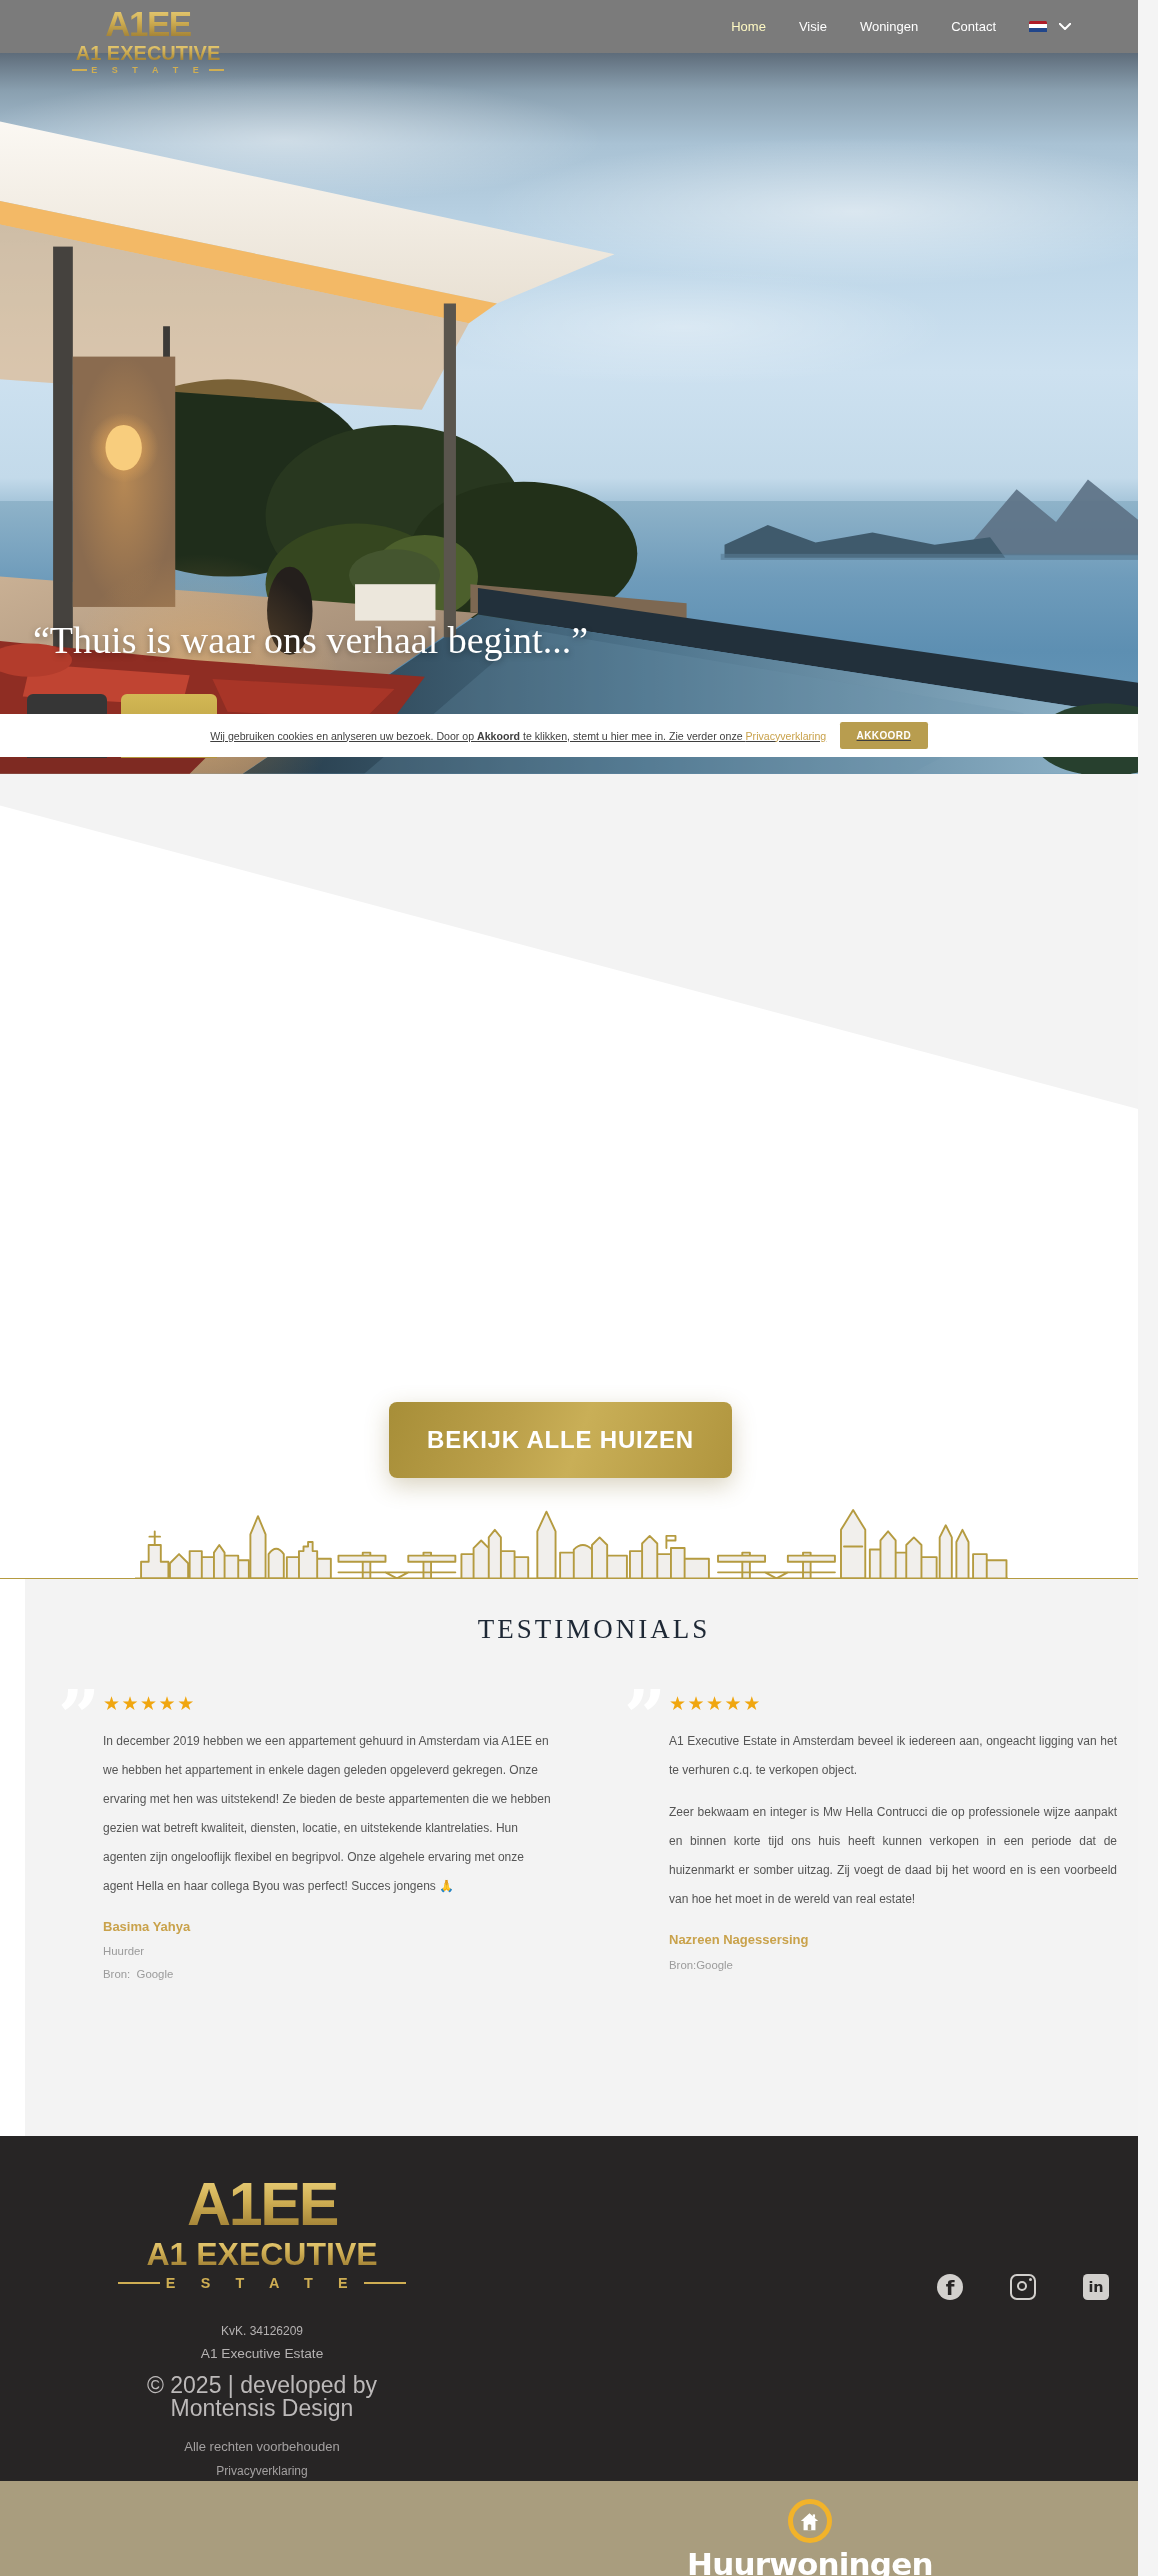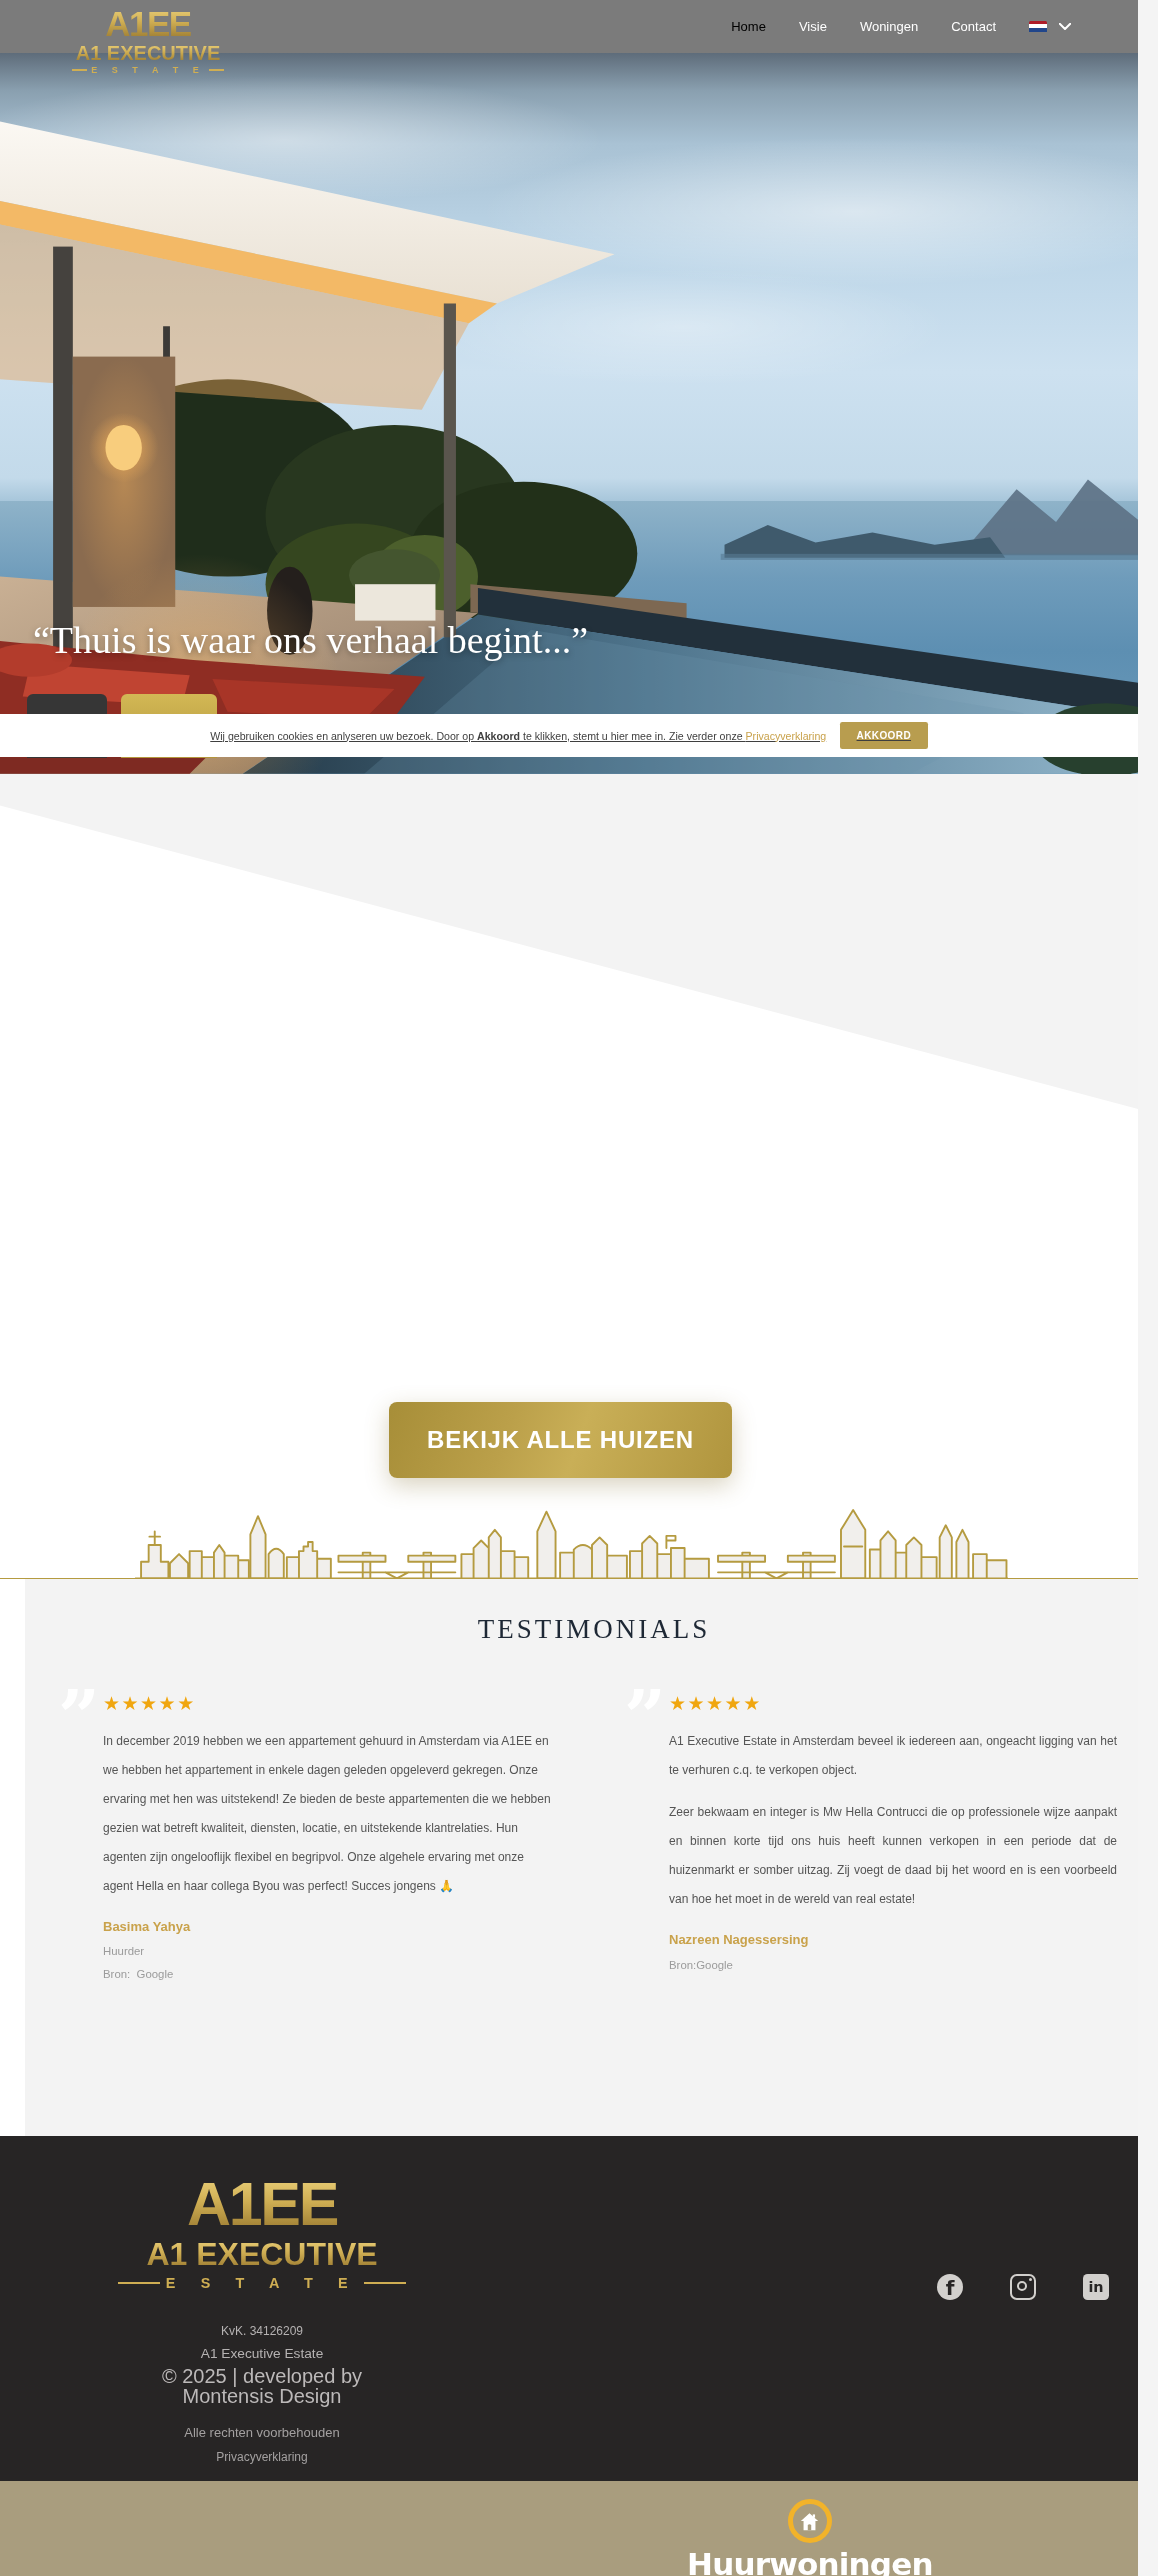--- a/index.html
+++ b/index.html
@@ -16,21 +16,21 @@
   .logo { position:absolute; left:72px; top:6px; width:152px; text-align:center; line-height:1; }
   .gold-text { background:linear-gradient(180deg,#ecd27c 0%,#cfae53 45%,#96762e 100%);
                -webkit-background-clip:text; background-clip:text; color:transparent; }
   .logo .acronym { font-size:35px; font-weight:800; letter-spacing:-1.5px; }
   .logo .name   { font-size:20px; font-weight:800; letter-spacing:0; margin-top:1.5px; }
   .logo .tagline{ display:flex; align-items:center; gap:4.6px; margin-top:3px; }
   .logo .tagline span { font-size:9px; font-weight:700; letter-spacing:6px; color:#cfae53; white-space:nowrap; }
   .logo .tagline i { flex:1; height:1.5px; background:#cfae53; }
   .nav { position:absolute; right:67px; top:0; height:53px; display:flex; align-items:center; gap:33px; }
   .nav a { text-decoration:none; color:#fff; font-size:13px; }
-  .nav a.active { color:#000000; }
+  .nav a.active { color:#fef9c3; }
   .lang { display:flex; align-items:center; gap:12px; cursor:pointer; }
   .flag { width:18px; height:12px; border-radius:1.5px; overflow:hidden; display:block; }
   .flag i { display:block; height:33.33%; }
   .flag .r { background:#ae1c28; } .flag .w { background:#fff; } .flag .b { background:#21468b; }
 
   
   .hero { position:relative; width:1138px; height:721px; overflow:hidden;
           background:linear-gradient(180deg,#5e6c7a 0px,#8aa0b0 38px,#a9c2d4 91px,#bdd6e8 197px,#cde1f0 319px,#c3daea 425px,#9fc0d6 455px); }
   .hero .clouds { position:absolute; inset:0;
      background:
@@ -85,21 +85,21 @@
   .footer { position:relative; width:1138px; height:345px; background:#272525; color:#b5b2b2; }
   .f-left { position:absolute; left:118px; top:38px; width:288px; text-align:center; line-height:1; }
   .f-left .acronym { font-size:61px; font-weight:800; letter-spacing:-2.3px; }
   .f-left .name { font-size:32px; font-weight:800; margin-top:3px; }
   .f-left .tagline { display:flex; align-items:center; gap:6px; margin-top:6px; }
   .f-left .tagline span { font-size:14.4px; font-weight:700; letter-spacing:10.6px; color:#cfae53; white-space:nowrap; }
   .f-left .tagline i { flex:1; height:1.5px; background:#cfae53; }
   .f-texts { margin-top:35px; }
   .f-kvk { font-size:12px; }
   .f-company { font-size:13.7px; margin-top:10px; }
-  .f-copy { font-size:20px; margin-top:5px; color:#bcb9b9; }
+  .f-copy { font-size:23px; margin-top:13px; color:#bcb9b9; }
   .f-rights { font-size:13px; margin-top:20px; color:#a3a0a0; }
   .f-privacy { display:inline-block; font-size:12px; margin-top:12px; color:#a3a0a0; text-decoration:none; }
   .socials { position:absolute; right:29px; top:138px; display:flex; gap:47px; align-items:center; }
   .soc { width:26px; height:26px; cursor:pointer; }
   .soc-fb { border-radius:50%; background:#d2d0cd; color:#272525; font-weight:800; font-size:20px;
      display:flex; align-items:flex-end; justify-content:center; overflow:hidden; font-family:"DejaVu Sans",sans-serif; }
   .soc-ig { border:2.3px solid #d2d0cd; border-radius:6.8px; position:relative; }
   .soc-ig .lens { position:absolute; left:50%; top:50%; width:10.6px; height:10.6px; margin:-6.5px 0 0 -6.5px;
      border:2.3px solid #d2d0cd; border-radius:50%; }
   .soc-ig .dot { position:absolute; right:2.3px; top:2.3px; width:3px; height:3px; border-radius:50%; background:#d2d0cd; }

